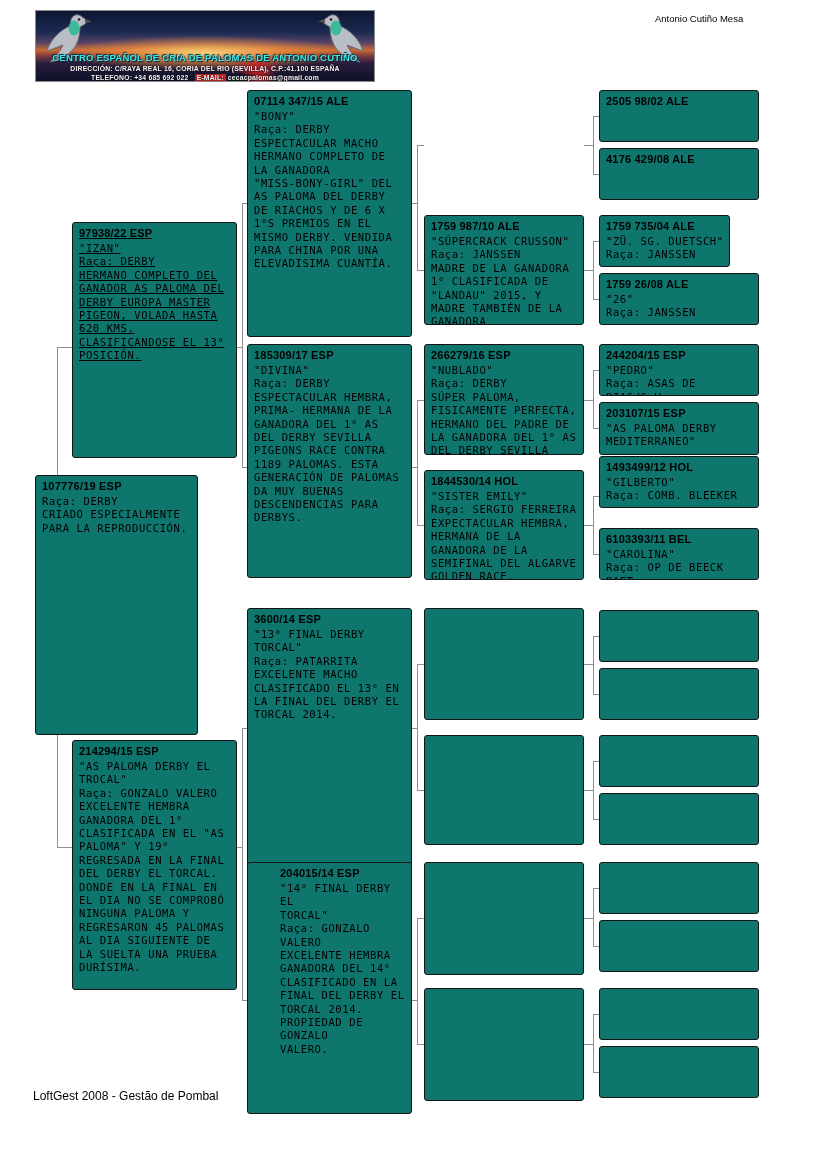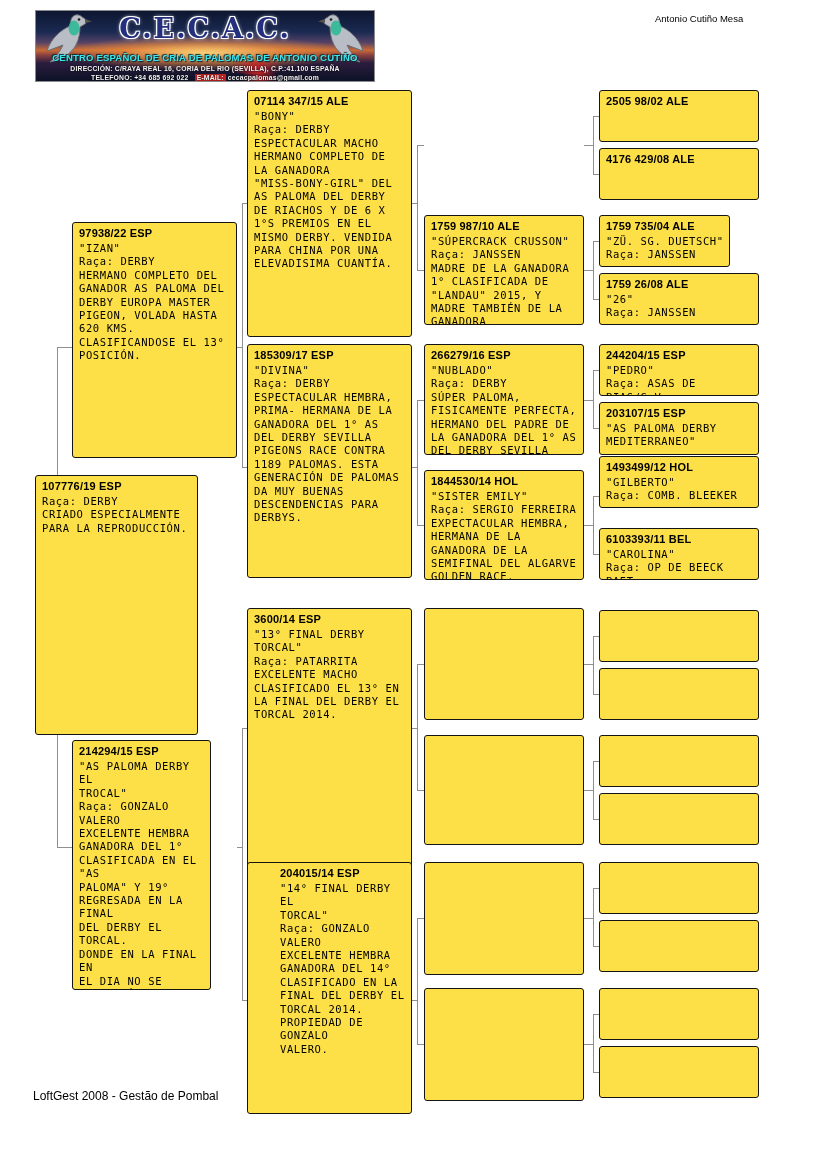--- a/index.html
+++ b/index.html
@@ -28,21 +28,21 @@
     font-weight:bold;font-size:6.8px;letter-spacing:.2px;color:#f2f2f2;
     text-shadow:0 0 2px #000;white-space:nowrap;}
   .email-label{background:#c22222;padding:0 2px;border-radius:1px;}
   .pigeon{position:absolute;width:64px;height:52px;top:1px;}
   .pigeon-left{left:2px;}
   .pigeon-right{right:2px;transform:scaleX(-1);}
 
   .owner{position:absolute;left:655px;top:13px;font-size:9.5px;color:#000;}
 
   
-  .pbox{position:absolute;background:#fde047;border:1.5px solid #141414;border-radius:3px;
+  .pbox{position:absolute;background:#0f766e;border:1.5px solid #141414;border-radius:3px;
         box-sizing:border-box;padding:4px 3px 0 6px;overflow:hidden;}
   .ring{font-family:"Liberation Sans",sans-serif;font-weight:bold;font-size:11px;
         letter-spacing:.2px;color:#000;margin-bottom:3px;white-space:nowrap;}
   .pbody{font-family:"DejaVu Sans Mono",monospace;font-size:10.5px;line-height:13.4px;
         letter-spacing:.6px;color:#000;white-space:pre-line;}
   .hline{position:absolute;height:1px;background:#8f8f8f;}
   .vline{position:absolute;width:1px;background:#8f8f8f;}
 
   .footer{position:absolute;left:33px;top:1089px;font-size:12px;color:#000;}
 </style>
@@ -59,21 +59,20 @@
       <ellipse cx="36" cy="16" rx="5.5" ry="7.5" fill="#27b894" opacity="0.85"></ellipse>
       <circle cx="41" cy="7.5" r="1.3" fill="#1c1c1c"></circle>
       <path d="M47 7 L54 9.5 L47 11 Z" fill="#5b544d"></path>
     </svg>
     <svg class="pigeon pigeon-right" viewBox="0 0 64 52">
       <path d="M44 5 C40 1 34 3 33 8 L32 14 C23 18 13 26 9 39 C14 37 20 35 25 33 C22 40 17 46 12 50 C23 48 33 42 38 33 C41 27 42 20 42 15 L47 12 C50 10 48 7 44 5 Z" fill="#b9bec6" stroke="#6d7076" stroke-width="1"></path>
       <ellipse cx="36" cy="16" rx="5.5" ry="7.5" fill="#27b894" opacity="0.85"></ellipse>
       <circle cx="41" cy="7.5" r="1.3" fill="#1c1c1c"></circle>
       <path d="M47 7 L54 9.5 L47 11 Z" fill="#5b544d"></path>
     </svg>
-    <div class="cecac">C.E.C.A.C.</div>
     <div class="banner-sub">CENTRO ESPAÑOL DE CRIA DE PALOMAS DE ANTONIO CUTIÑO</div>
     <div class="banner-addr">DIRECCIÓN: C/RAYA REAL 16, CORIA DEL RIO (SEVILLA), C.P.:41.100 ESPAÑA</div>
     <div class="banner-tel">
       <span>TELEFONO: +34 685 692 022</span>&nbsp;&nbsp;
       <span class="email-label">E-MAIL:</span>
       <span>cecacpalomas@gmail.com</span>
     </div>
   </div>
 
   <div class="owner">Antonio Cutiño Mesa</div>
@@ -140,33 +139,33 @@
       <div class="hline" style="left: 593px; top: 1072px; width: 6px;"></div>
     </div>
 
   <div class="pbox" style="left:35px;top:475px;width:163px;height:260px;">
     <div class="ring">107776/19 ESP</div>
     <div class="pbody">Raça: DERBY
 CRIADO ESPECIALMENTE
 PARA LA REPRODUCCIÓN.</div>
   </div>
 
-  <div class="pbox" style="left:72px;top:222px;width:165px;height:236px;">
+  <div class="pbox" style="left:72px;top:222px;width:165px;height:236px;text-decoration:underline;">
     <div class="ring">97938/22 ESP</div>
     <div class="pbody">"IZAN"
 Raça: DERBY
 HERMANO COMPLETO DEL
 GANADOR AS PALOMA DEL
 DERBY EUROPA MASTER
 PIGEON, VOLADA HASTA
 620 KMS.
 CLASIFICANDOSE EL 13°
 POSICIÓN.</div>
   </div>
-  <div class="pbox" style="left:72px;top:740px;width:139px;height:250px;">
+  <div class="pbox" style="left:72px;top:740px;width:165px;height:250px;">
     <div class="ring">214294/15 ESP</div>
     <div class="pbody">"AS PALOMA DERBY EL
 TROCAL"
 Raça: GONZALO VALERO
 EXCELENTE HEMBRA
 GANADORA DEL 1°
 CLASIFICADA EN EL "AS
 PALOMA" Y 19°
 REGRESADA EN LA FINAL
 DEL DERBY EL TORCAL.

